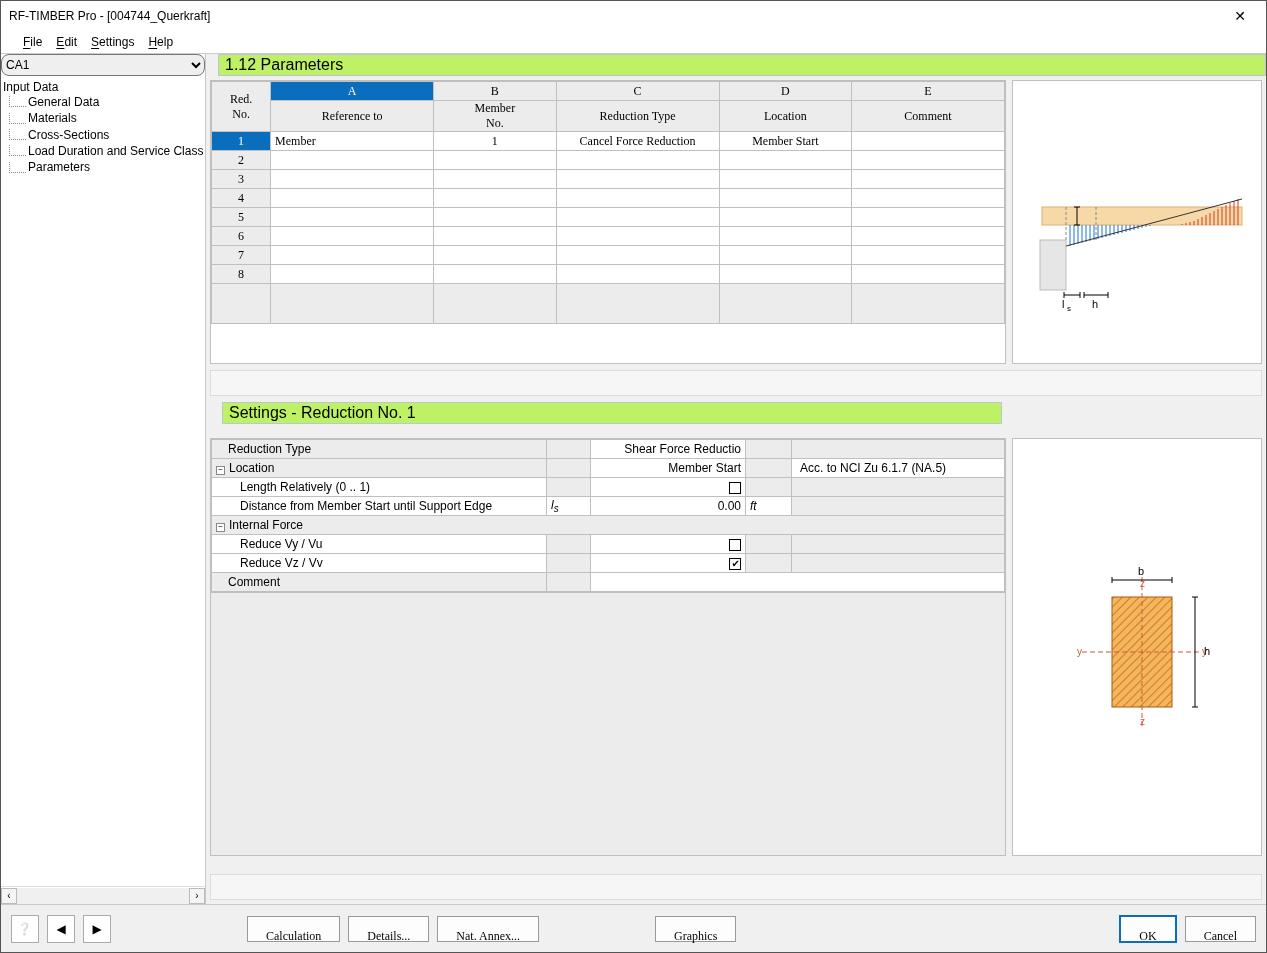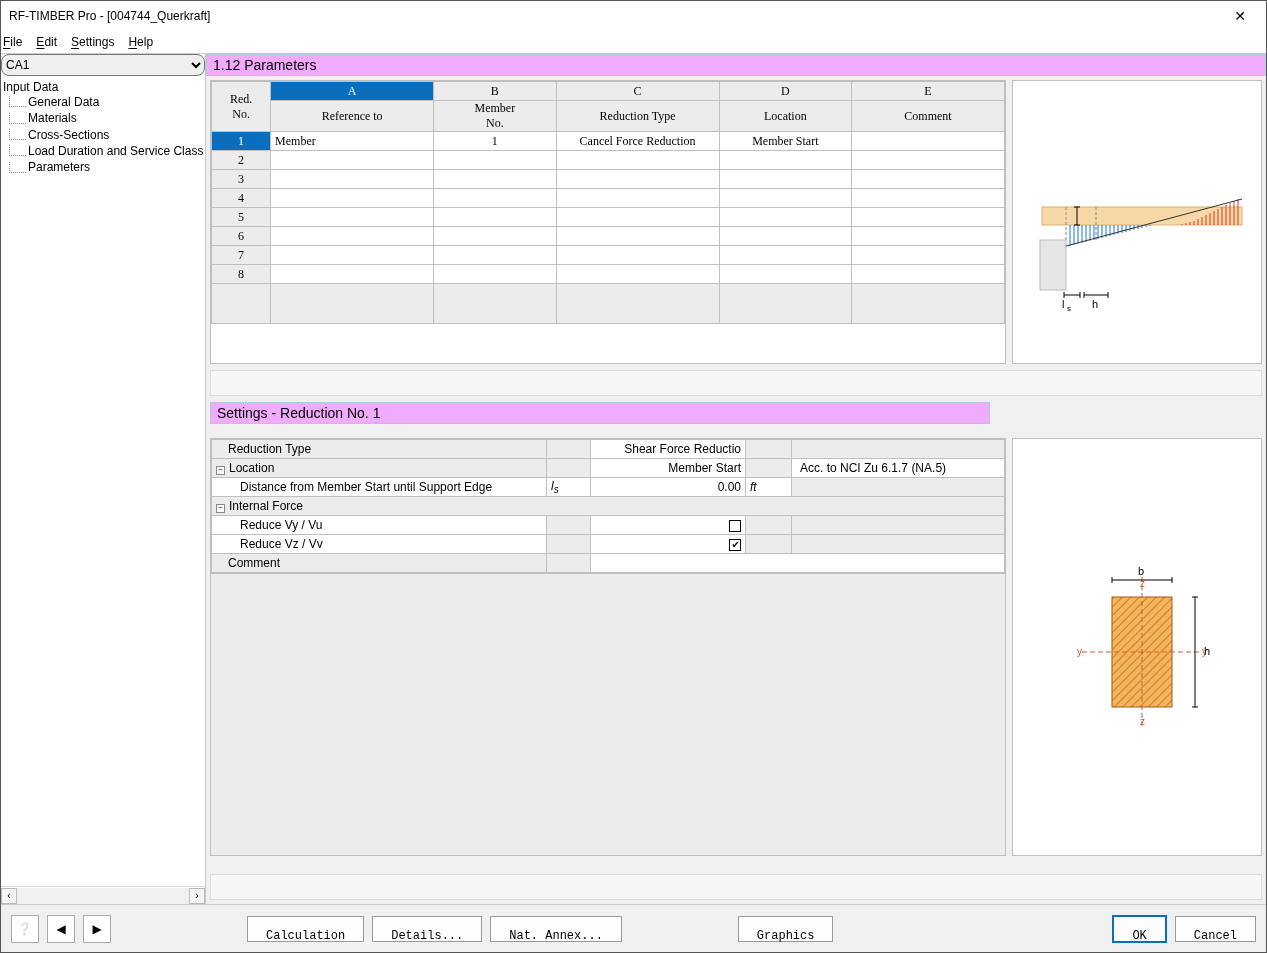--- a/index.html
+++ b/index.html
@@ -1,36 +1,36 @@
 <!DOCTYPE html>
 <html><head>
 <meta charset="utf-8">
 <style>
 html,body{margin:0;padding:0;font-family:"Segoe UI",Tahoma,sans-serif;font-size:12px;color:#000;background:#fff;height:100%;}
 *{box-sizing:border-box;}
 .window{width:1267px;height:953px;border:1px solid #555;background:#f0f0f0;display:flex;flex-direction:column;position:relative;}
 .titlebar{height:30px;background:#fff;display:flex;align-items:center;padding:0 8px;position:relative;}
 .titlebar .title{font-size:12px;}
 .titlebar .close{position:absolute;right:6px;top:4px;width:40px;height:22px;display:flex;align-items:center;justify-content:center;font-size:14px;}
-.menubar{height:22px;display:flex;align-items:center;padding:0 2px;gap:14px;background:#fff;}
+.menubar{height:22px;display:flex;align-items:center;padding:0 22px;gap:14px;background:#fff;}
 .menubar span{cursor:default;}
 .menubar .ul{text-decoration:underline;text-underline-offset:2px;}
 .body{flex:1;display:flex;border-top:1px solid #ccc;min-height:0;}
 .sidebar{width:205px;background:#fff;display:flex;flex-direction:column;border-right:1px solid #c9c9c9;}
 .casebox{position:relative;}
 .casebox select{width:100%;height:22px;font-family:inherit;font-size:12px;border-radius:8px;}
 .tree{flex:1;overflow:hidden;padding:4px 2px;font-size:12px;}
 .tree .root{white-space:nowrap;}
 .tree .item{white-space:nowrap;padding:1px 0;}
 .tree .item::before{content:'';display:inline-block;width:16px;height:10px;border-left:1px dotted #888;border-bottom:1px dotted #888;margin:0 2px 2px 6px;vertical-align:middle;}
 .sbhscroll{height:18px;display:flex;align-items:center;border-top:1px solid #ddd;}
 .sbhscroll .arrow{width:16px;height:16px;border:1px solid #bbb;background:#f5f5f5;display:flex;align-items:center;justify-content:center;font-size:10px;}
 .sbhscroll .track{flex:1;height:16px;background:#f0f0f0;}
 .main{flex:1;display:flex;flex-direction:column;min-width:0;}
-.sectionhdr{background:#f0abfc;border:1px solid #b8c6da;height:22px;display:flex;align-items:center;padding:0 6px;font-size:14px;border-radius:0;margin-left:0;}
+.sectionhdr{background:#bef264;border:1px solid #b8c6da;height:22px;display:flex;align-items:center;padding:0 6px;font-size:16px;border-radius:0;margin-left:12px;}
 .gridarea{display:flex;gap:6px;padding:0 4px 4px 4px;min-height:0;}
 .tablewrap{flex:1;background:#fff;border:1px solid #bfbfbf;min-height:0;display:flex;flex-direction:column;font-family:Liberation Serif, serif;}
 .grid{border-collapse:collapse;width:100%;table-layout:fixed;font-size:12px;}
 .grid th,.grid td{border:1px solid #bfbfbf;height:19px;padding:0 4px;overflow:hidden;white-space:nowrap;text-overflow:clip;}
 .grid th{background:#ececec;font-weight:normal;text-align:center;}
 .grid th.colA.sel{background:#0a6ebd;color:#fff;}
 .grid td.rownum{background:#ececec;text-align:center;}
 .grid td.rownum.sel{background:#0a6ebd;color:#fff;}
 .grid td{background:#fff;}
 .grid td.center{text-align:center;}
@@ -47,21 +47,21 @@
 .props td.labroot{background:#ececec;padding-left:4px;}
 .props td.val{background:#fff;text-align:right;}
 .props td.unit{background:#fff;text-align:left;font-style:italic;}
 .props td.note{text-align:left;}
 .props td .exp{border:1px solid #888;width:9px;height:9px;display:inline-flex;align-items:center;justify-content:center;font-size:8px;line-height:1;margin-right:4px;background:#fff;}
 .cbx{border:1px solid #000;width:12px;height:12px;display:inline-block;vertical-align:middle;}
 .cbx.checked::after{content:'✔';font-size:10px;line-height:10px;position:relative;top:-3px;left:0;}
 .propsfill{flex:1;background:#ececec;border-top:1px solid #bfbfbf;}
 .bottombar{height:48px;border-top:1px solid #c9c9c9;display:flex;align-items:center;padding:0 10px;gap:8px;background:#f0f0f0;}
 .iconbtn{width:28px;height:28px;border:1px solid #aaa;background:#fff;display:flex;align-items:center;justify-content:center;}
-.btn{height:26px;padding:12px 18px;border:1px solid #9a9a9a;background:#fdfdfd;font-family:Liberation Mono, monospace;font-size:12px;}
+.btn{height:26px;padding:12px 18px;border:1px solid #9a9a9a;background:#fdfdfd;font-family:Liberation Serif, serif;font-size:12px;}
 .btn.primary{border:2px solid #0a6ebd;}
 .spacer{flex:1;}
 .diag1 svg,.diag2 svg{display:block;}
 </style>
 </head>
 <body>
 
 <div class="window">
   <div class="titlebar">
     <div class="title">RF-TIMBER Pro - [004744_Querkraft]</div>
@@ -289,20 +289,27 @@
                     <td class="hdr"></td>
                   </tr>
               <tr>
                     <td class="labroot hdr"><span class="exp">−</span><span>Location</span></td>
                     <td class="hdr"></td>
                     <td class="val">Member Start</td>
                     <td class="hdr"></td>
                     <td class="note" style="background:#fff;padding-left:8px">Acc. to NCI Zu 6.1.7 (NA.5)</td>
                   </tr>
               <tr>
+                    <td class="lab"><span style="padding-left:10px">Length Relatively (0 .. 1)</span></td>
+                    <td class="hdr"></td>
+                    <td class="val"><span class="cbx"></span></td>
+                    <td class="hdr"></td>
+                    <td class="hdr"></td>
+                  </tr>
+              <tr>
                     <td class="lab"><span style="padding-left:10px">Distance from Member Start until Support Edge</span></td>
                     <td class="unit">l<sub>s</sub></td>
                     <td class="val">0.00</td>
                     <td class="unit">ft</td>
                     <td class="hdr"></td>
                   </tr>
               <tr>
                     <td class="labroot hdr" colspan="5"><span class="exp">−</span><span>Internal Force</span></td>
                   </tr>
               <tr>

